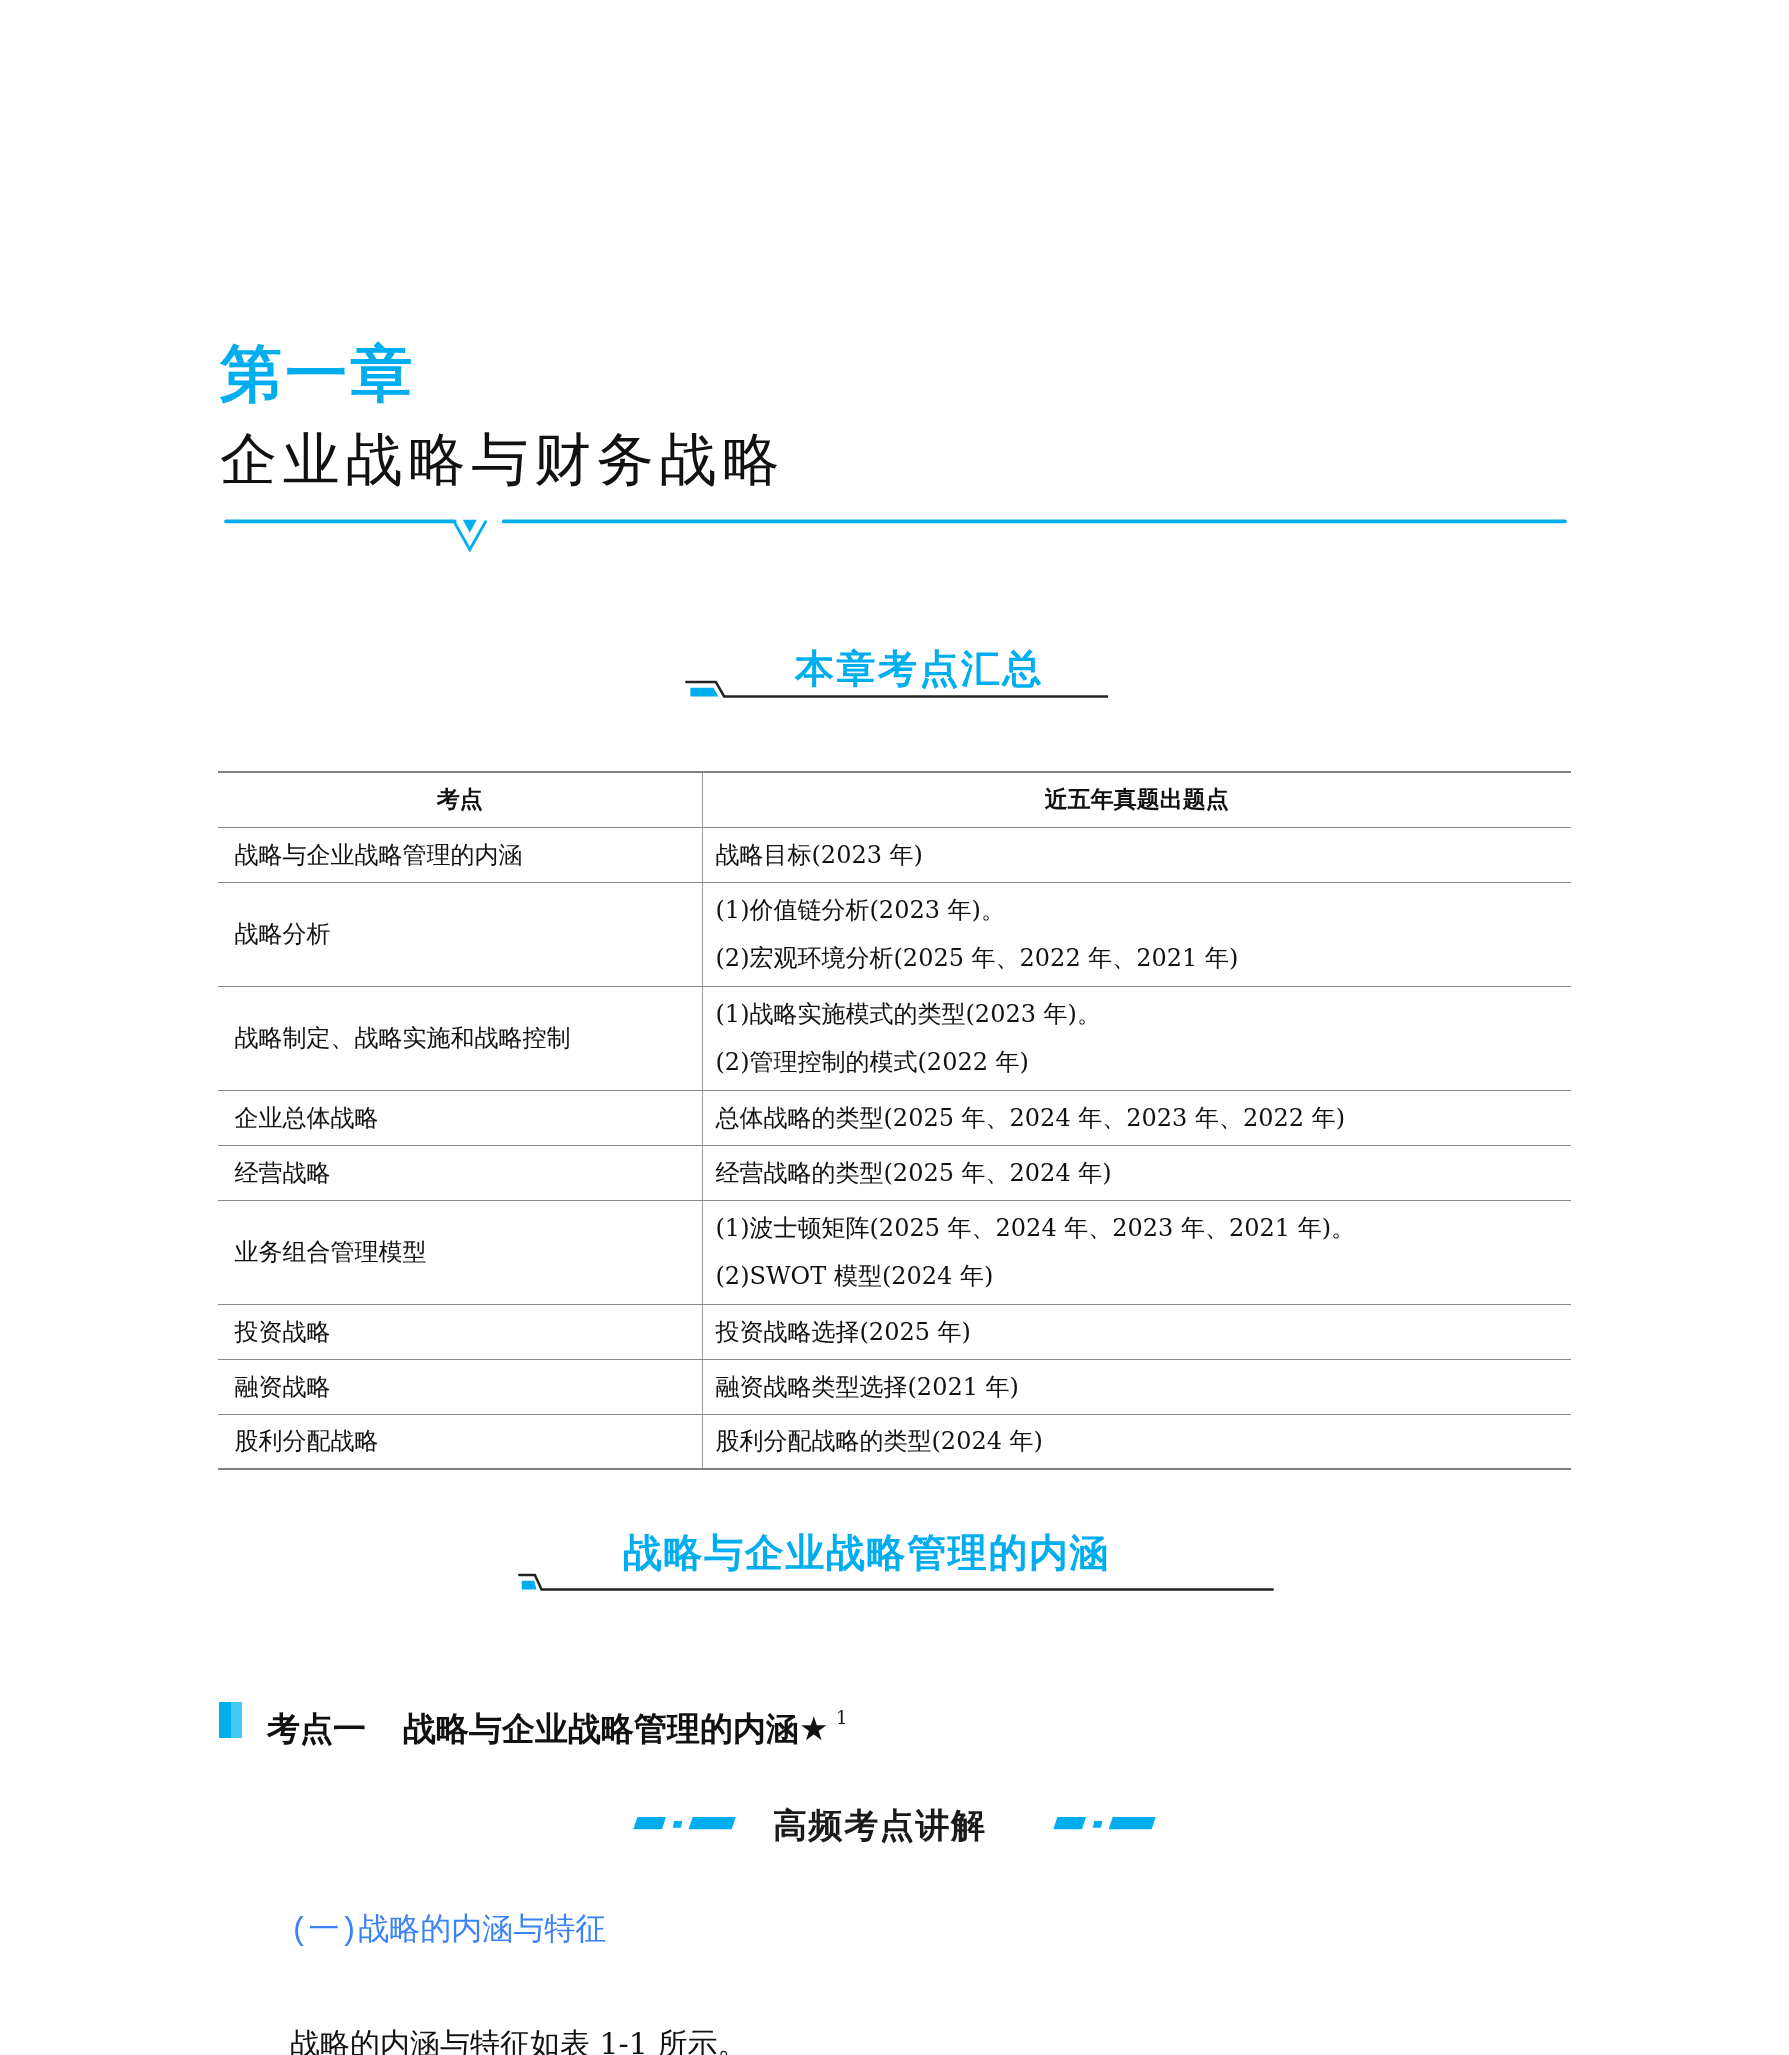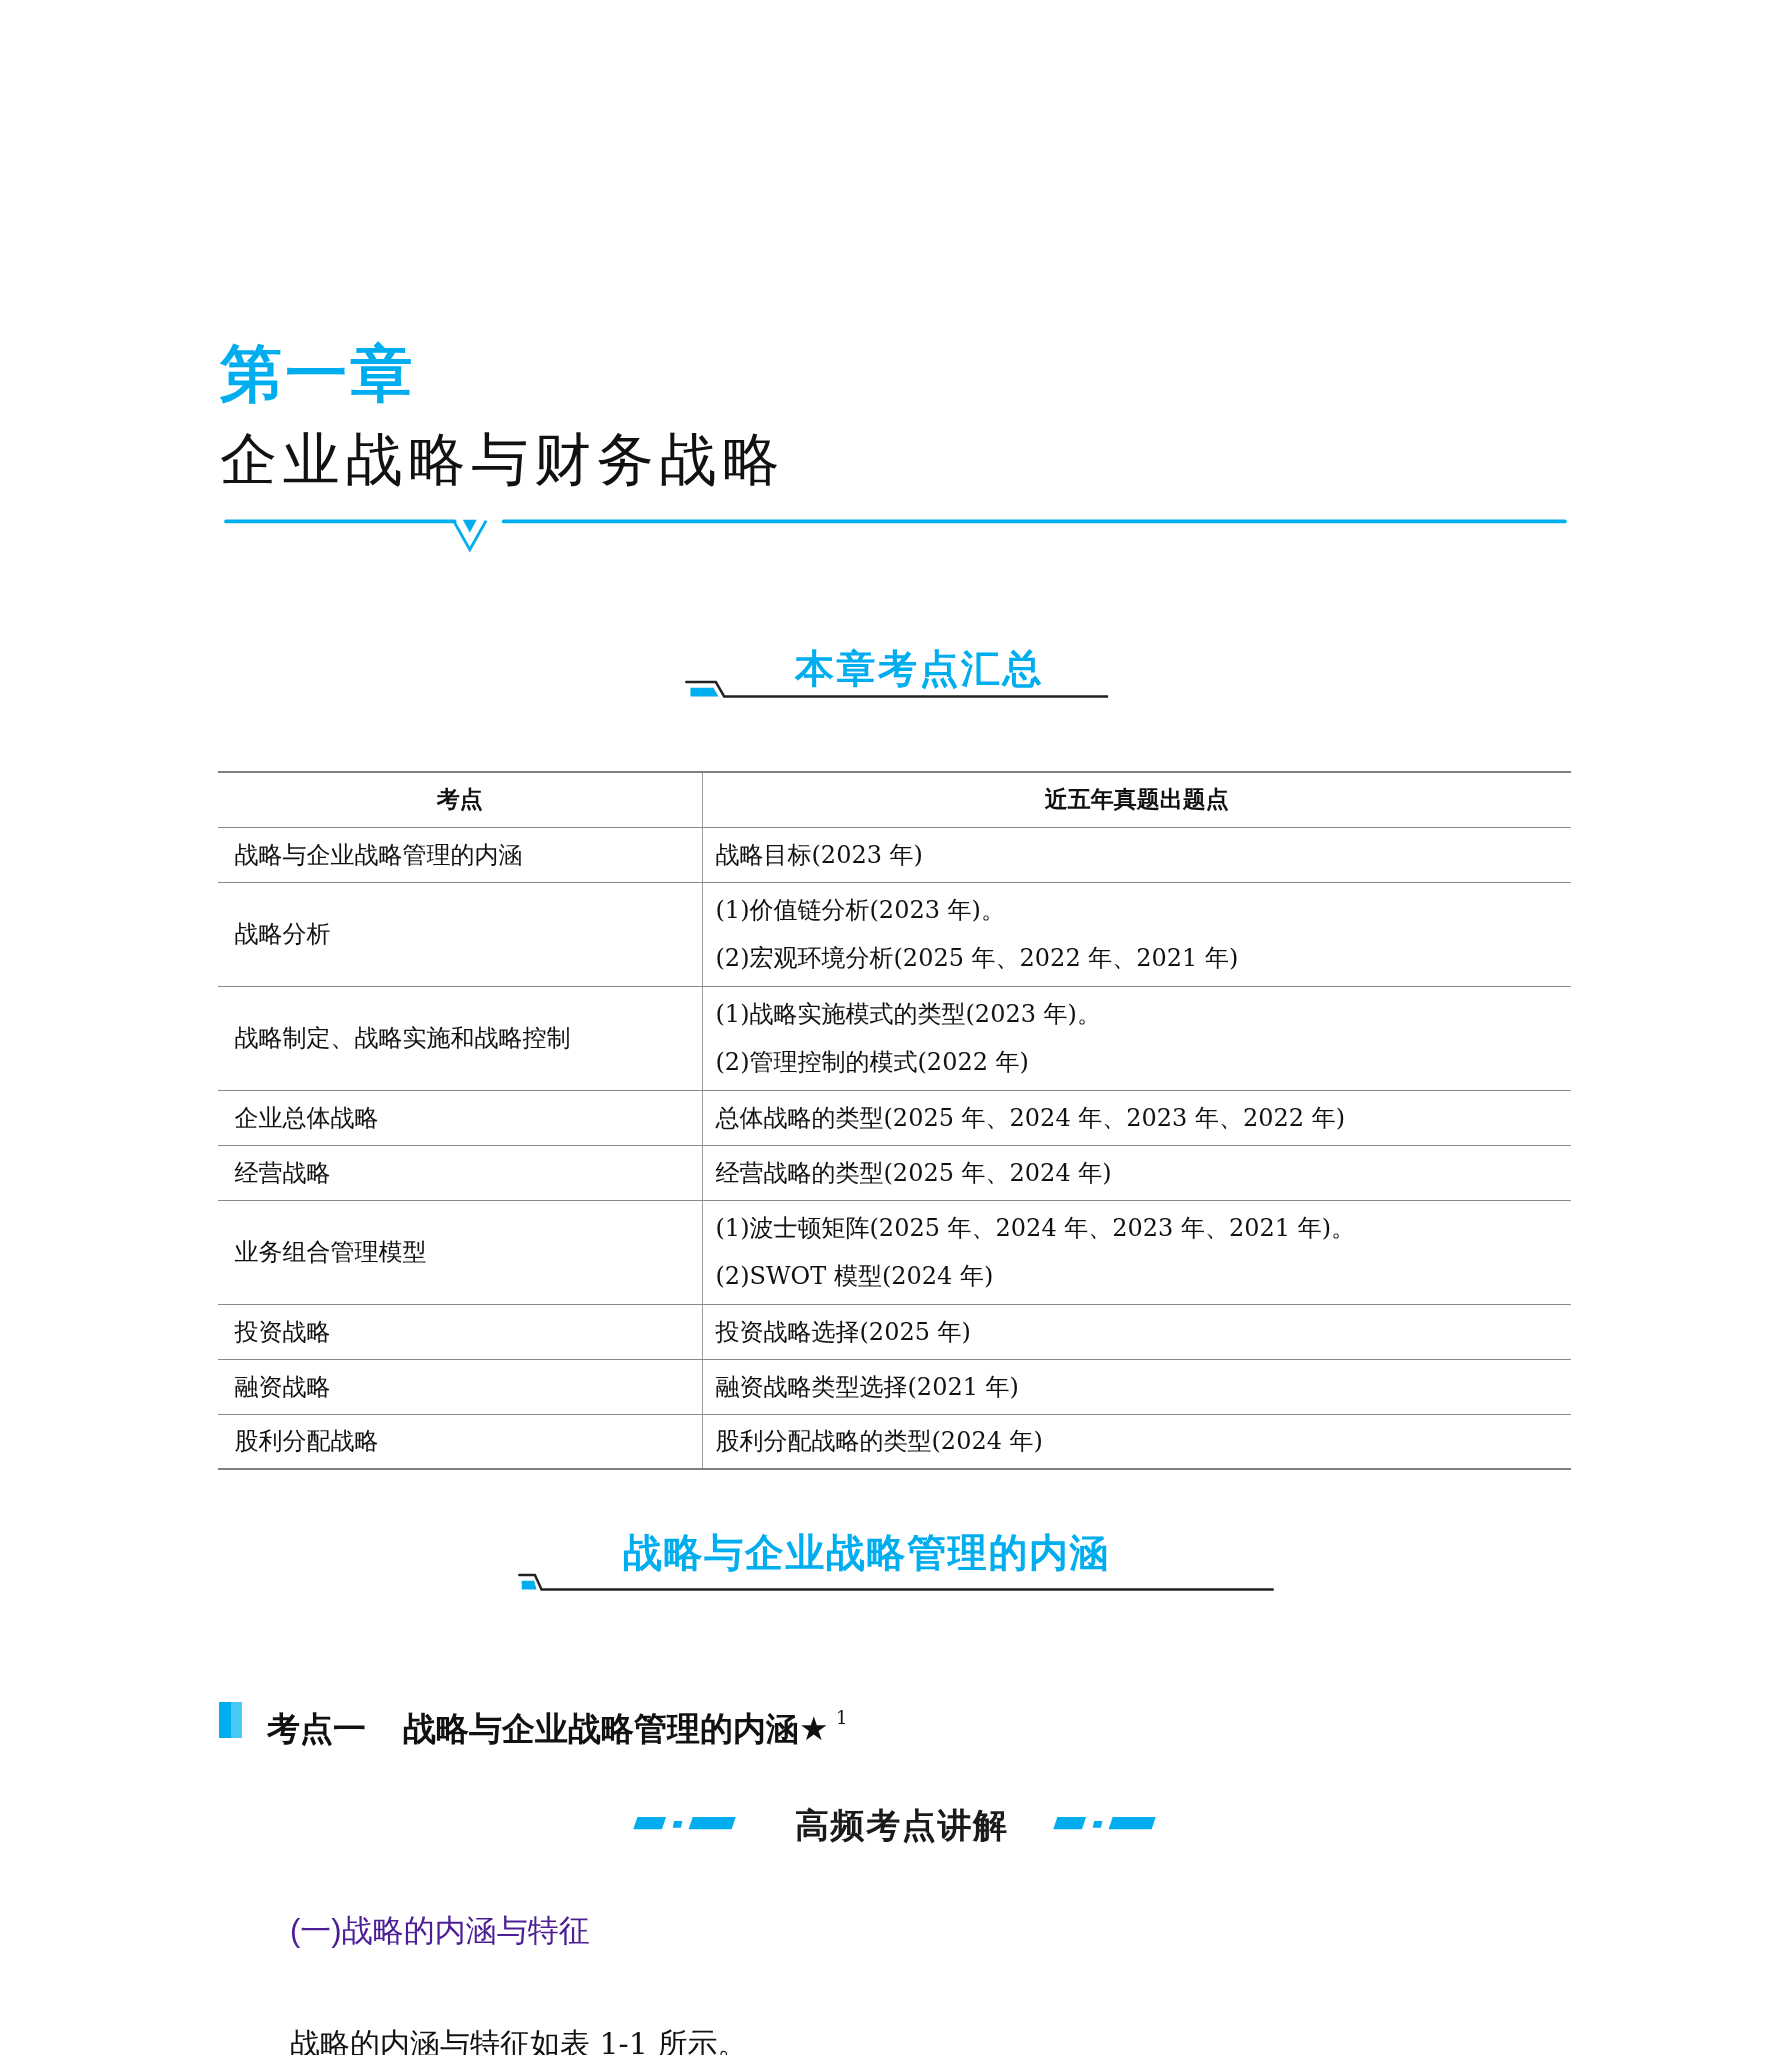--- a/index.html
+++ b/index.html
@@ -64,31 +64,31 @@
   .point-heading {
     left: 258px; top: 1695px;
     font-family: "DejaVu Sans", "Liberation Sans", sans-serif;
     font-weight: bold; font-size: 33px; line-height: 45px; color: #111; white-space: nowrap; margin-left: 9px;
   }
   .point-heading .gap { display: inline-block; width: 37px; }
   .point-heading sup { font-family: "DejaVu Serif", "Liberation Serif", serif; font-weight: normal; font-size: 18px; vertical-align: 15.6px; margin-left: 7.4px; }
 
   
   .sub-heading {
-    left: 795px; top: 1803px;
+    left: 773px; top: 1803px;
     font-family: "DejaVu Sans", "Liberation Sans", sans-serif;
     font-weight: bold; font-size: 34px; line-height: 45px; color: #1a1a1a; letter-spacing: 1.6px; white-space: nowrap;
   }
   .dash-left { left: 633px; top: 1817px; width: 103px; height: 16.4px; }
   .dash-right { left: 1053px; top: 1817px; width: 103px; height: 16.4px; }
 
   .subsection-title {
     left: 290px; top: 1908px;
-    font-family: Liberation Sans, sans-serif;
-    font-size: 31px; line-height: 45px; color: #4c1d95; white-space: nowrap;
+    font-family: Liberation Mono, monospace;
+    font-size: 31px; line-height: 45px; color: #3b82f6; white-space: nowrap;
   }
   .body-text {
     left: 290px; top: 2021px;
     font-family: "DejaVu Serif", "Liberation Serif", serif;
     font-size: 30px; line-height: 45px; color: #111; white-space: nowrap;
   }
 </style>
 </head>
 <body>
 

